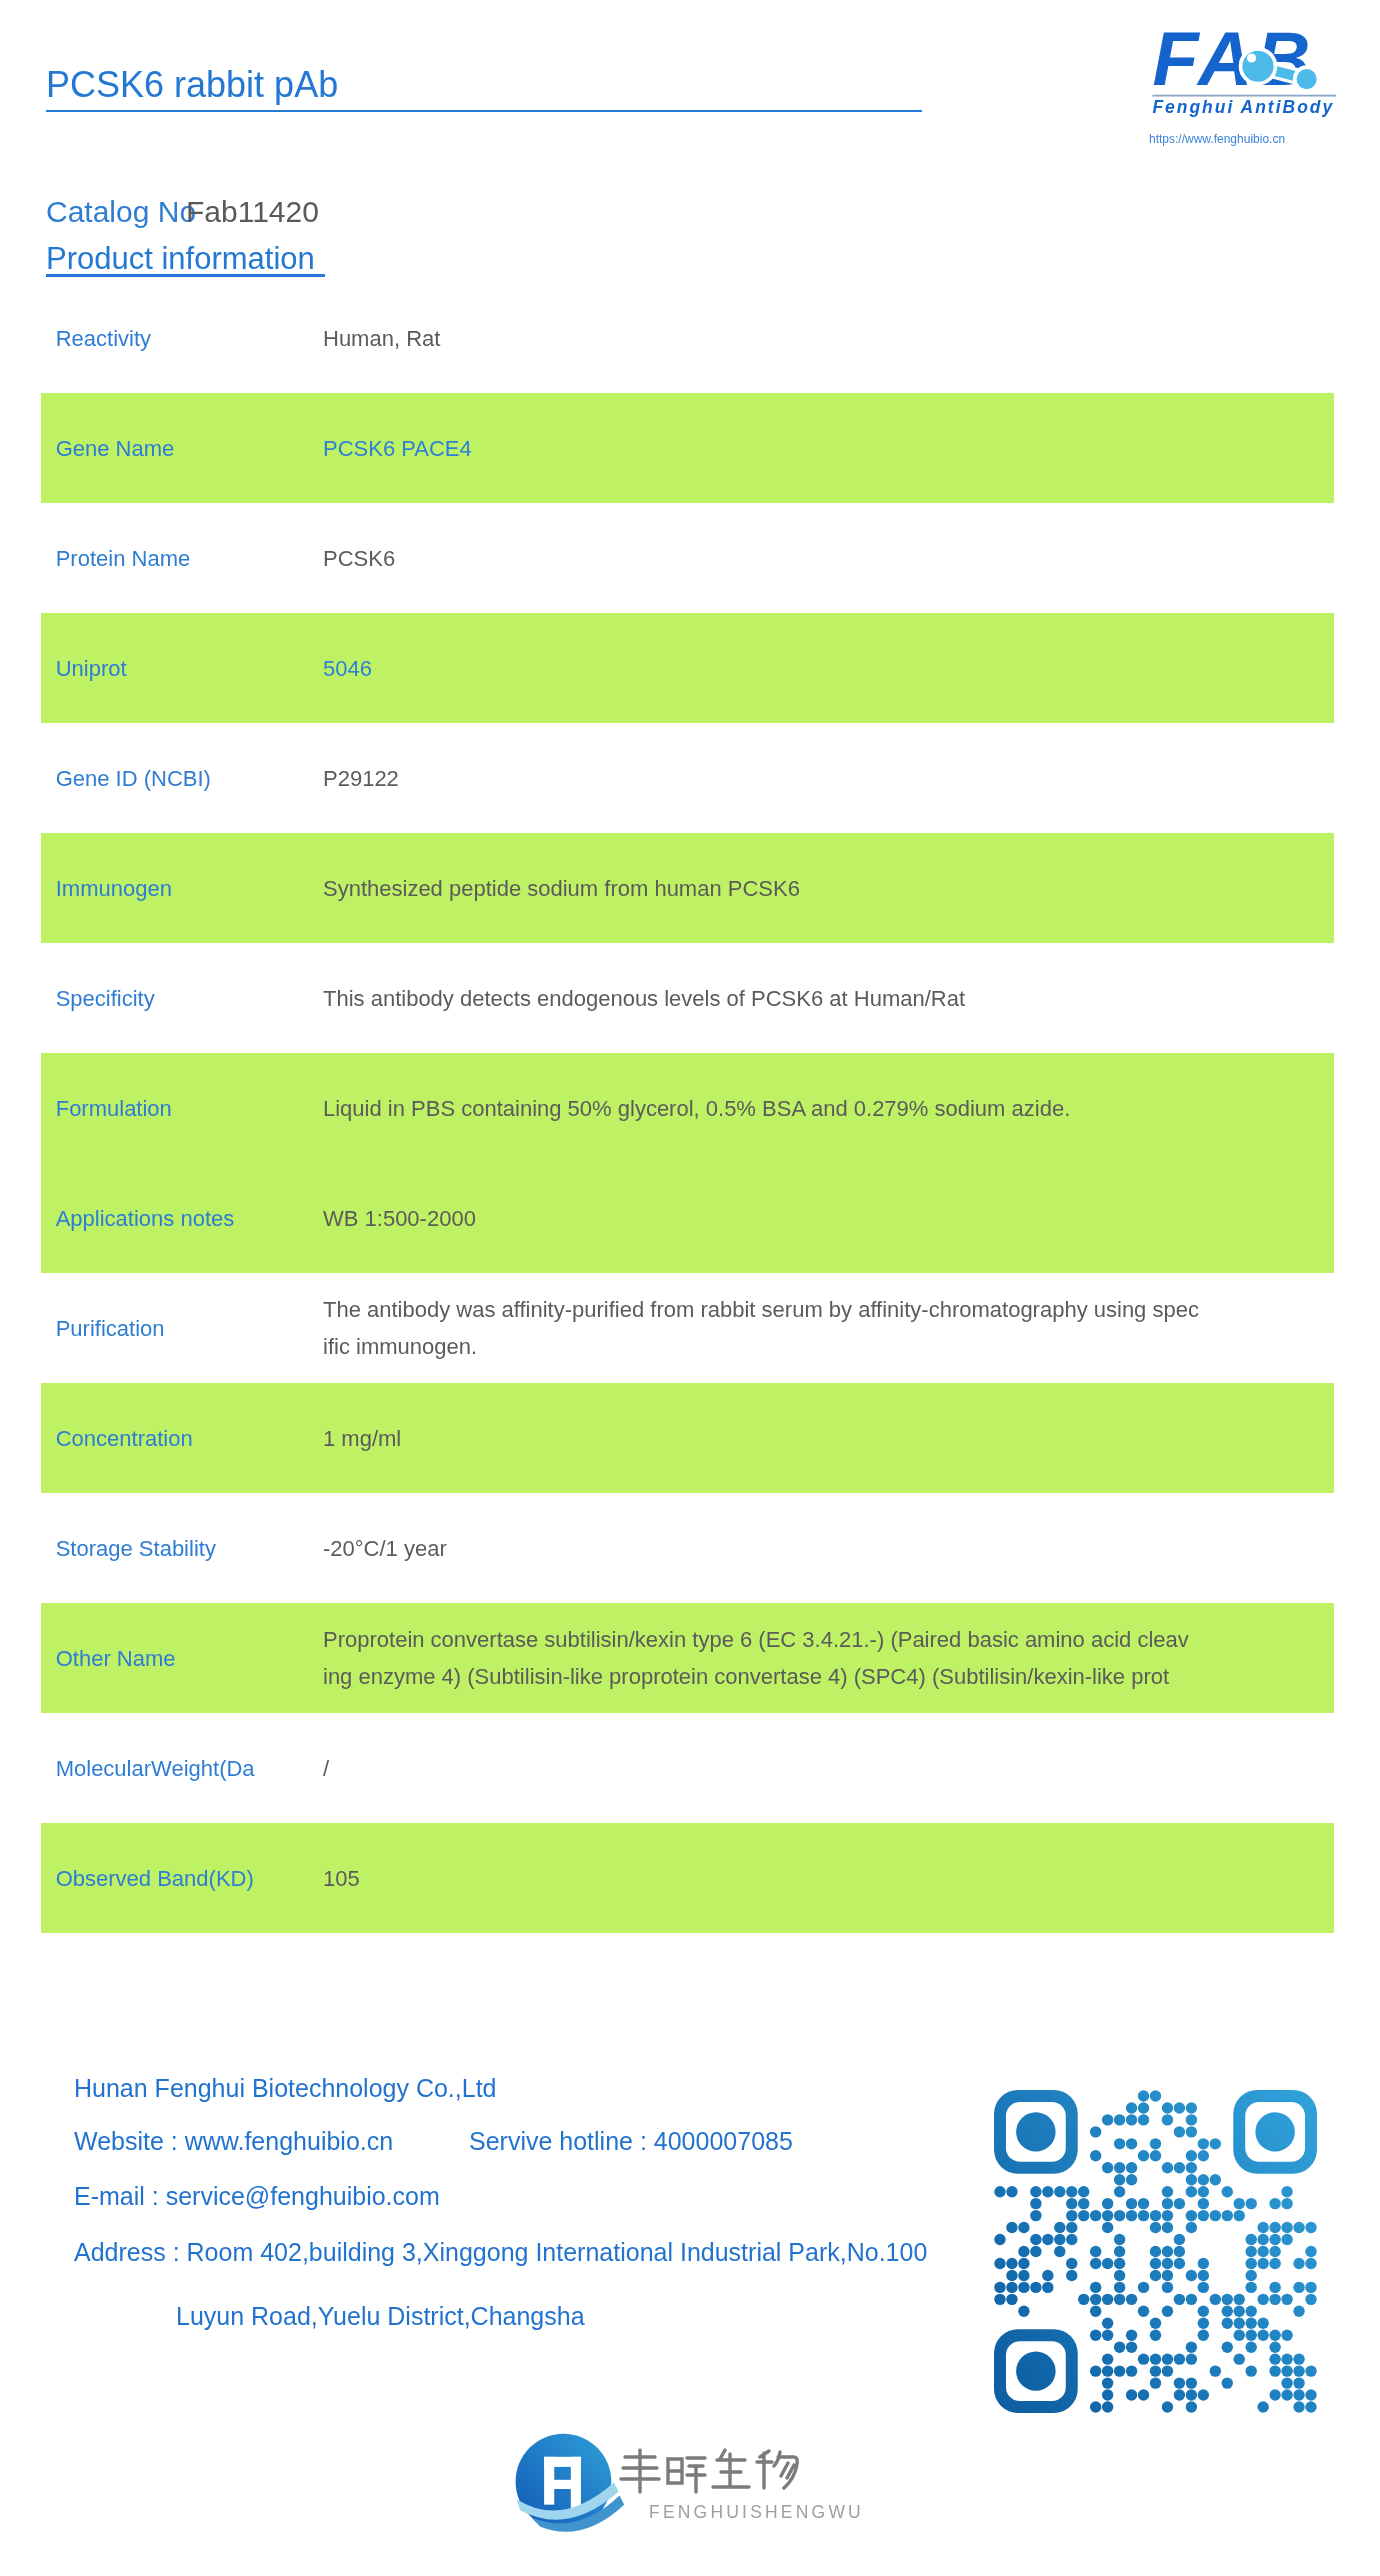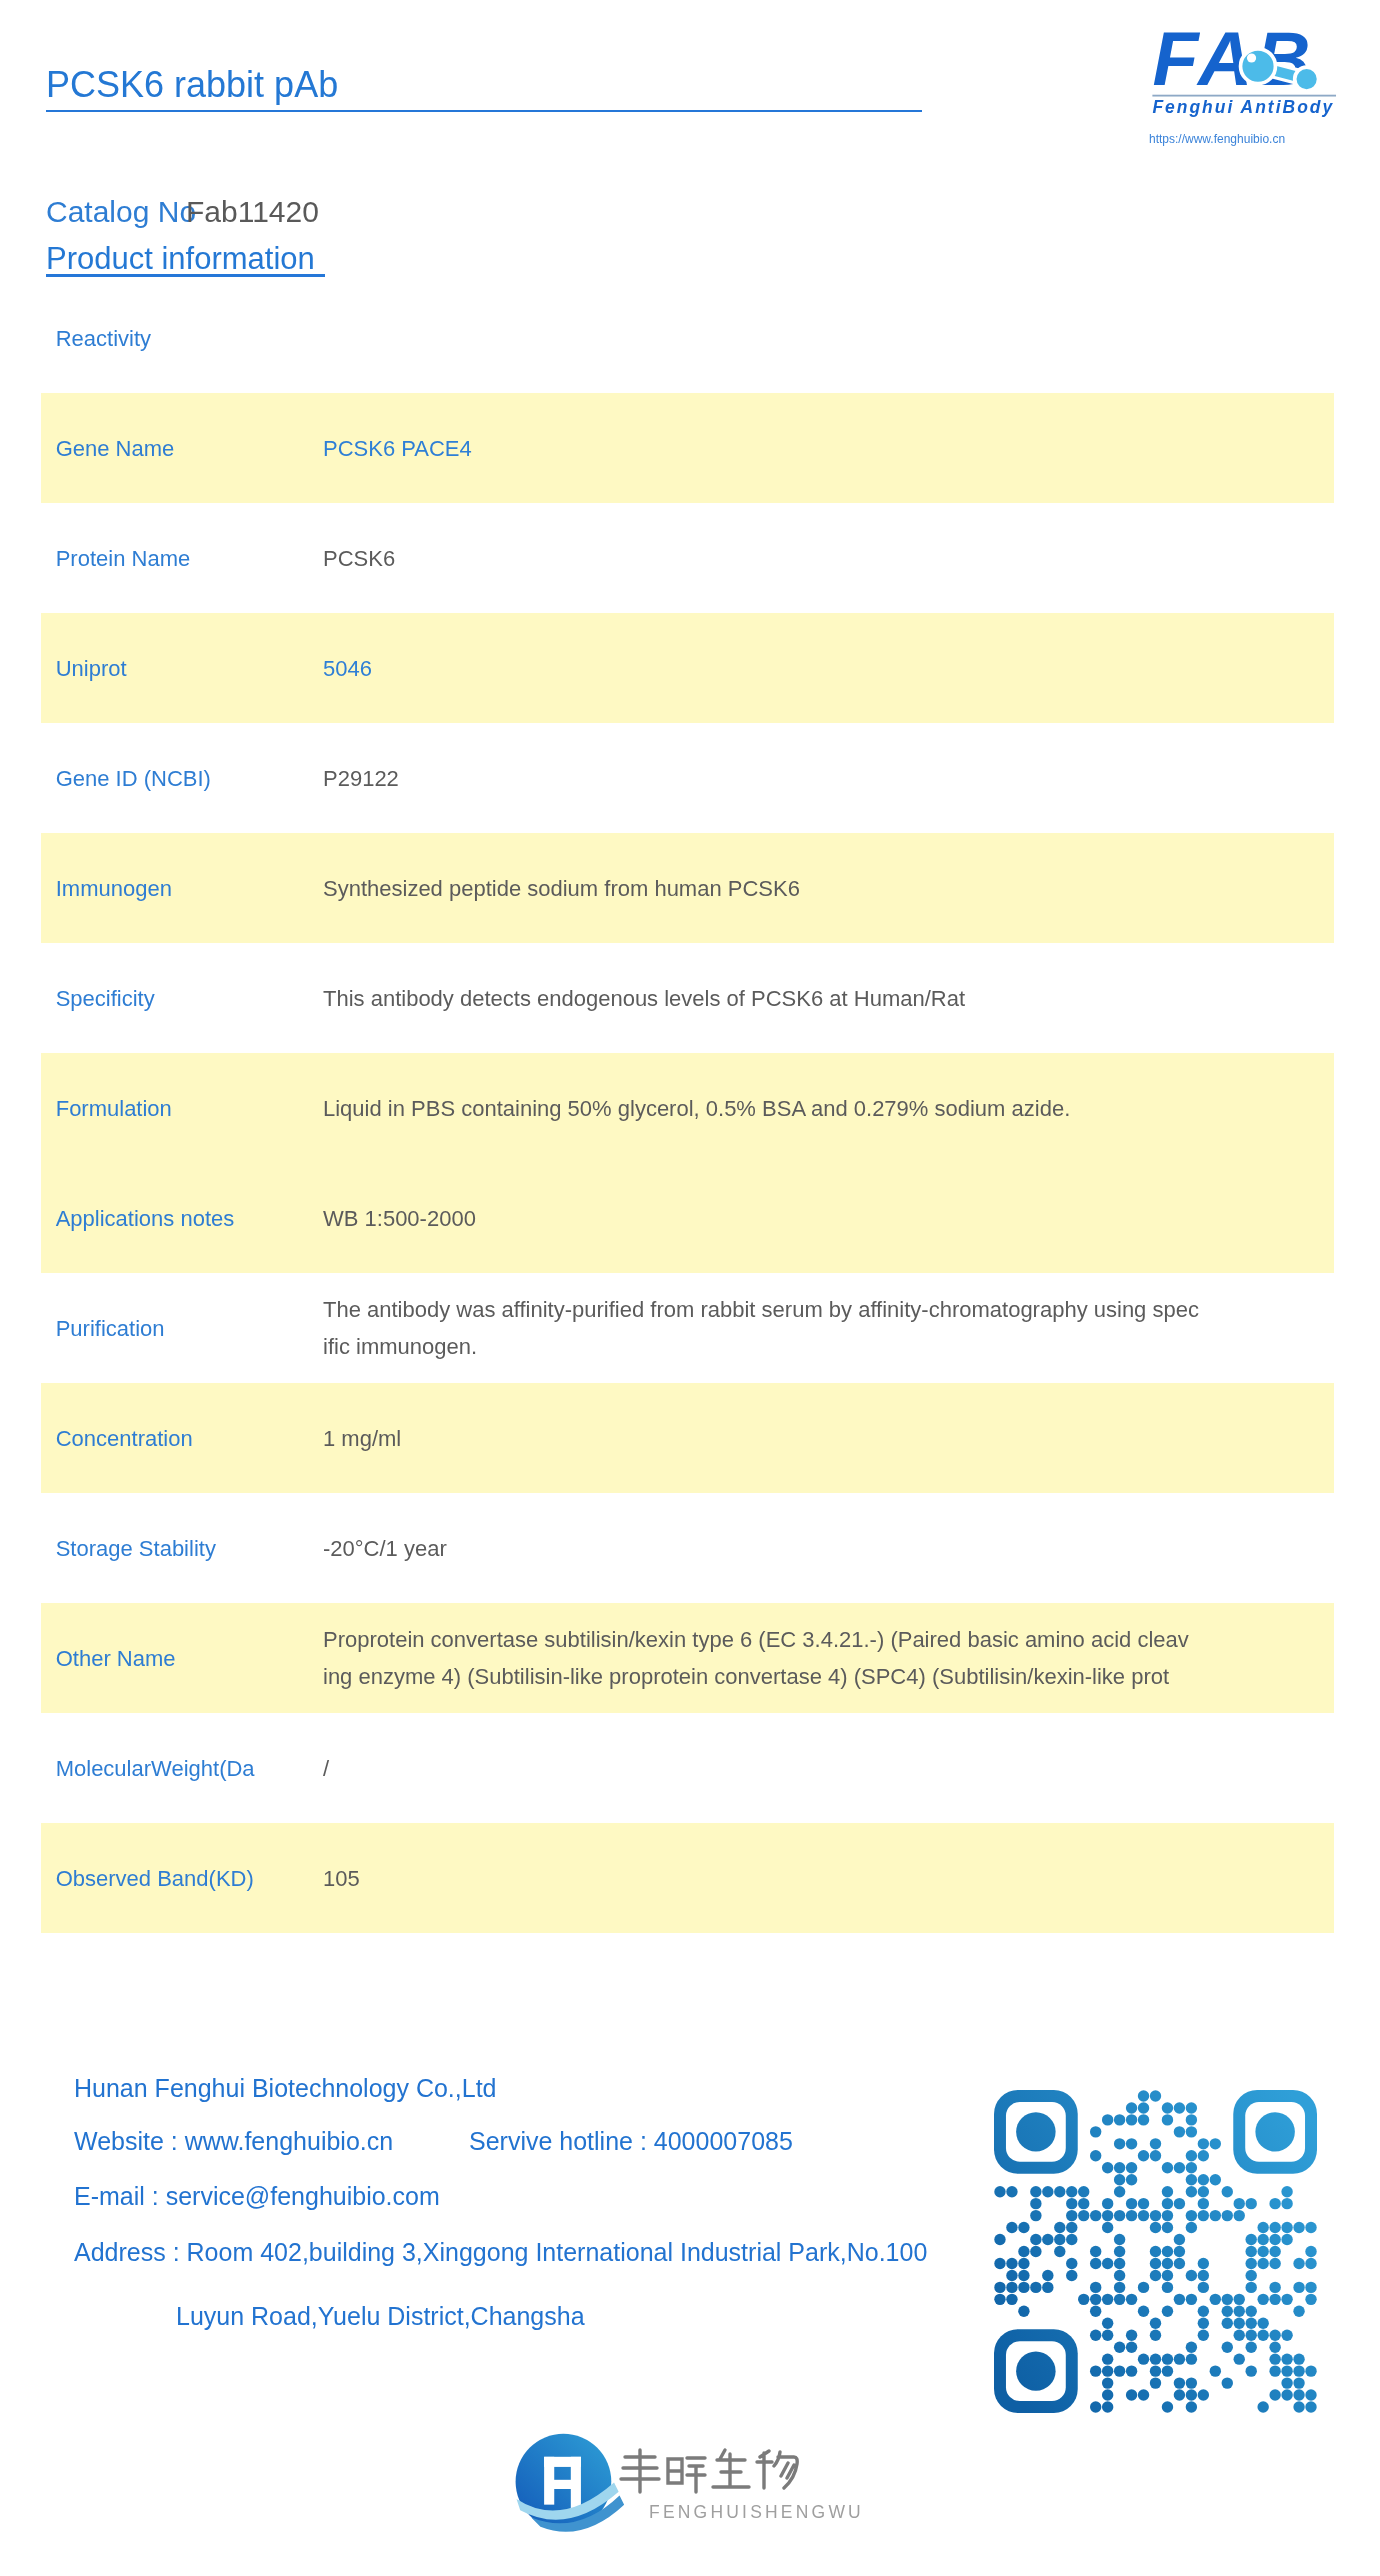--- a/index.html
+++ b/index.html
@@ -18,21 +18,21 @@
   .fab-logo{position:absolute;left:1152px;top:24px;width:189px;height:101px;}
   .logo-url{position:absolute;left:1149px;top:129px;font-size:12px;color:#3b83d9;line-height:20px;}
 
   
   .section-title{position:absolute;left:46px;top:241px;font-size:31px;line-height:35px;color:#2478d4;}
   .section-rule{position:absolute;left:46px;top:274px;width:279px;height:2.8px;background:#2577d8;}
 
   
   .info-table{position:absolute;left:41px;top:283px;width:1293px;}
   .row{display:flex;height:110px;background:#fff;}
-  .row.alt{background:#fef9c3;justify-content:center;}
+  .row.alt{background:#bef264;justify-content:center;}
   .cell{display:flex;align-items:center;font-size:22px;line-height:37px;}
   .cell.label{width:282px;padding-left:14.7px;box-sizing:border-box;color:#2e7dd3;flex:none;}
   .cell.value{flex:1;color:#5b5b5b;white-space:pre-line;padding-right:28px;}
   .cell.value.link{color:#2e7fd6;}
 
   
   .f-line{position:absolute;left:74px;font-size:25px;line-height:31px;color:#2273d0;}
   .f-company{top:2073px;}
   .f-website{top:2126px;}
   .f-hotline{left:469px;top:2126px;}
@@ -73,20 +73,21 @@
     <span class="lbl">Catalog No</span>
     <span class="val">Fab11420</span>
   </div>
 
   <div class="section-title">Product information</div>
   <div class="section-rule"></div>
 
   <div class="info-table">
       <div class="row">
         <div class="cell label">Reactivity</div>
+        <div class="cell value">Human, Rat</div>
       </div>
       <div class="row alt">
         <div class="cell label">Gene Name</div>
         <div class="cell value link">PCSK6 PACE4</div>
       </div>
       <div class="row">
         <div class="cell label">Protein Name</div>
         <div class="cell value">PCSK6</div>
       </div>
       <div class="row alt">

